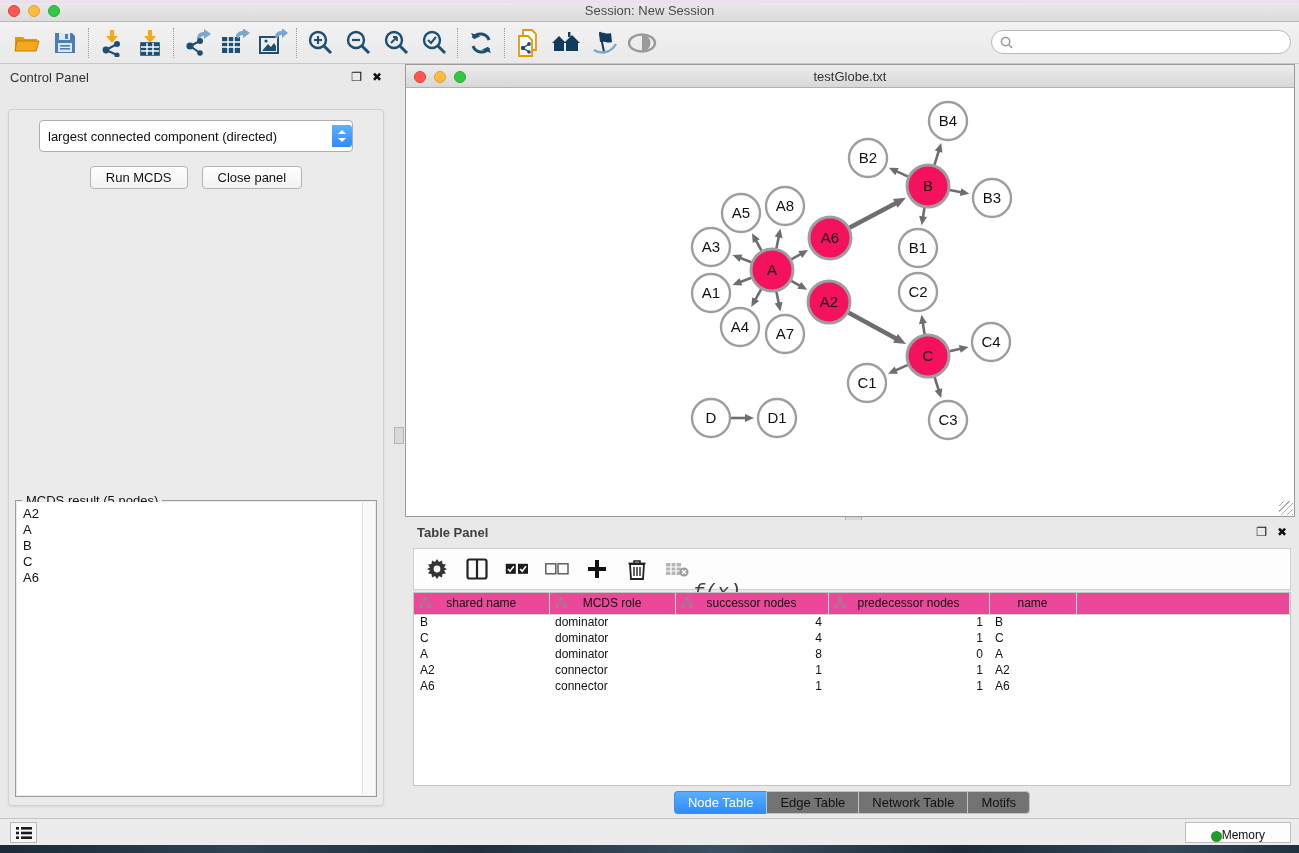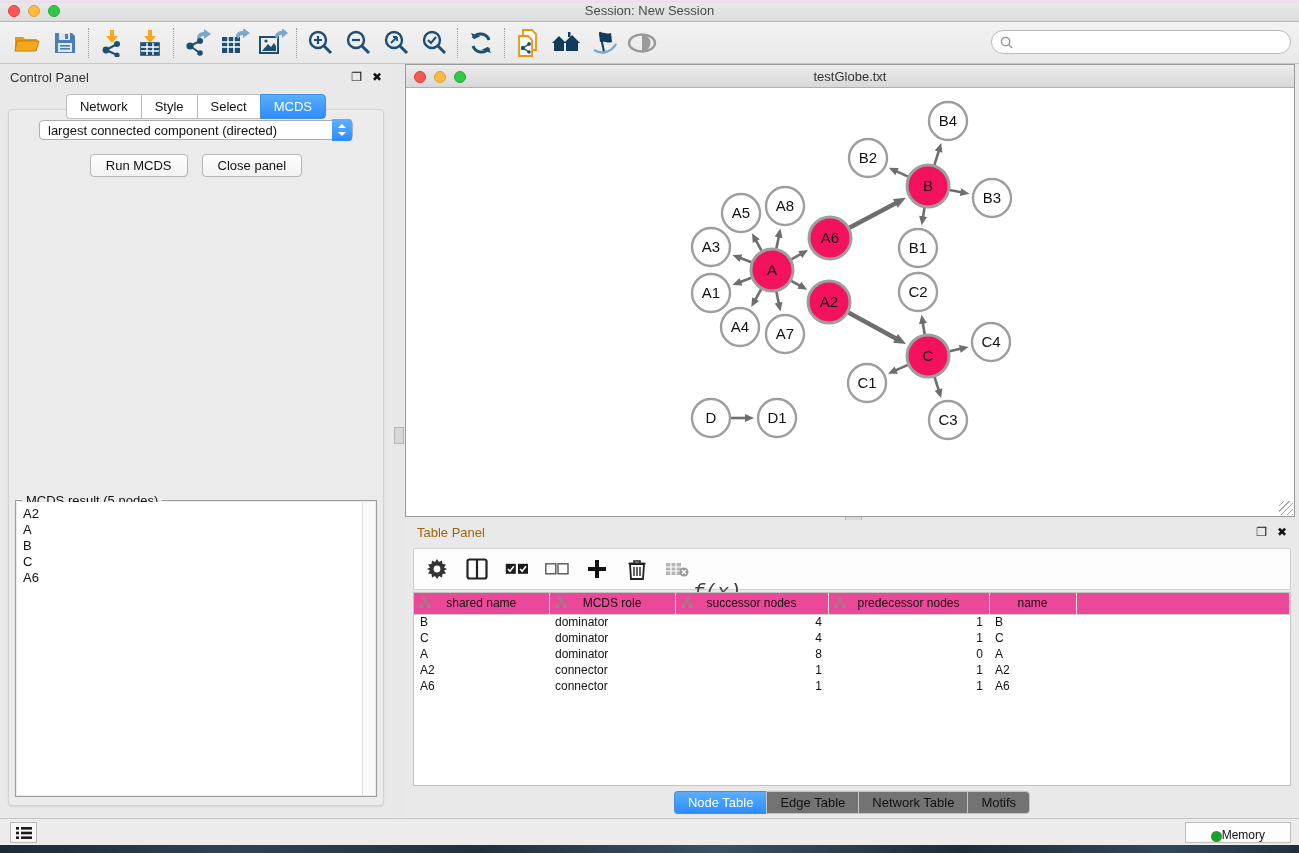--- a/index.html
+++ b/index.html
@@ -33,21 +33,21 @@
   .cp-header .cp-title { flex:1; color:#333; }
   .cp-winbtn { font-size:12px; color:#111; margin-left:10px; line-height:1; }
   .cp-tabs { display:flex; justify-content:center; margin-top:4px; position:relative; z-index:2; }
   .cp-tab { background:#fff; border:1px solid #bcbcbc; border-right:none; padding:4px 13px; font-size:13px; color:#111; }
   .cp-tab:first-child { border-radius:4px 0 0 4px; }
   .cp-tab:last-child { border-radius:0 4px 4px 0; border-right:1px solid #bcbcbc; }
   .cp-tab.active { background:linear-gradient(#59aefe,#2f8cfb); color:#fff; border-color:#3f8fe0; }
   .cp-body { position:absolute; left:8px; right:8px; top:45px; bottom:12px; background:#ebebeb;
     border:1px solid #d2d2d2; border-radius:4px; box-shadow:0 1px 2px rgba(0,0,0,.08); }
   .opt-label { text-align:center; margin-top:26px; font-size:13px; color:#111; }
-  .combo { position:relative; margin:10px auto 0; width:314px; height:20px; background:#fff;
+  .combo { position:relative; margin:10px auto 0; width:314px; height:32px; background:#fff;
     border:1px solid #adadad; border-radius:4px; display:flex; align-items:center; }
   .combo .combo-text { flex:1; padding-left:8px; font-size:13px; color:#111; white-space:nowrap; }
   .combo .stepper { width:20px; height:22px; border-radius:0 3px 3px 0; background:linear-gradient(#5fb0fe,#2e8bfb);
     display:flex; flex-direction:column; align-items:center; justify-content:center; color:#fff; }
   .combo .stepper svg { display:block; }
   .cp-buttons { display:flex; justify-content:center; gap:14px; margin-top:14px; }
   .pbtn { background:linear-gradient(#ffffff,#f2f2f2); border:1px solid #b4b4b4; border-radius:4px;
     padding:3px 15px; font-size:13px; color:#111; }
   .groupbox { position:absolute; left:6px; right:6px; top:390px; bottom:8px; border:1px solid #9c9c9c; }
   .groupbox .legend { position:absolute; top:-8px; left:6px; background:#ebebeb; padding:0 4px; font-size:13px; color:#111; }
@@ -63,21 +63,21 @@
     background:#fff; border:1px solid #9a9a9a; }
   .net-titlebar { height:23px; background:linear-gradient(#ececec,#d8d8d8); border-bottom:1px solid #b0b0b0; position:relative; text-align:center; }
   .net-titlebar .title { line-height:23px; font-size:13px; color:#333; }
   .net-canvas { position:absolute; left:0; top:23px; right:0; bottom:0; background:#fff; overflow:hidden; }
   .resize-grip { position:absolute; right:1px; bottom:1px; width:14px; height:14px;
     background:repeating-linear-gradient(135deg, transparent 0 3px, #aaa 3px 4px); }
 
   
   .table-panel { position:absolute; left:405px; top:520px; width:894px; height:298px; background:#e9e9e9; }
   .tp-header { height:24px; display:flex; align-items:center; padding:0 12px; }
-  .tp-header .tp-title { flex:1; color:#a16207; }
+  .tp-header .tp-title { flex:1; color:#404040;font-weight:bold; }
   .tp-toolbar { position:absolute; left:8px; right:8px; top:28px; height:42px; background:#fdfdfd;
     border:1px solid #d0d0d0; display:flex; align-items:center; gap:10px; padding:0 8px; }
   .tp-tool { width:30px; height:32px; display:flex; align-items:center; justify-content:center; }
   .fx { font-family:Liberation Mono, monospace; font-style:italic; font-size:20px; color:#404040;margin-top:47px; }
   .tp-table-wrap { position:absolute; left:8px; right:8px; top:72px; bottom:32px; background:#fff; border:1px solid #c4c4c4; overflow:hidden; }
   table.datatable { border-collapse:collapse; width:100%; font-size:12px; table-layout:fixed; }
   table.datatable th { background:#ec4899; border-bottom:1px solid #cfcfcf; border-right:1px solid #dedede;
     font-weight:normal; height:21px; position:relative; color:#111; text-align:center; }
   table.datatable th .hicon { position:absolute; left:5px; top:4px; }
   table.datatable td { height:16px; padding:0 6px; color:#111; white-space:nowrap; overflow:hidden; }
@@ -253,26 +253,20 @@
     <input type="text" placeholder="" style="">
   </div>
 </div>
 
 <div class="control-panel">
   <div class="cp-header">
     <span class="cp-title">Control Panel</span>
     <span class="cp-winbtn">❐</span>
     <span class="cp-winbtn">✖</span>
   </div>
-  <div class="cp-tabs" id="cp-tabs">
-      <div class="cp-tab">Network</div>
-      <div class="cp-tab">Style</div>
-      <div class="cp-tab">Select</div>
-      <div class="cp-tab active">MCDS</div>
-    </div>
   <div class="cp-body">
     <div class="combo">
       <span class="combo-text">largest connected component (directed)</span>
       <span class="stepper">
         <svg width="10" height="14" viewBox="0 0 10 14">
             <path d="M1 5 L5 1 L9 5 Z M1 9 L5 13 L9 9 Z" fill="#fff"></path>
           </svg>
       </span>
     </div>
     <div class="cp-buttons">

